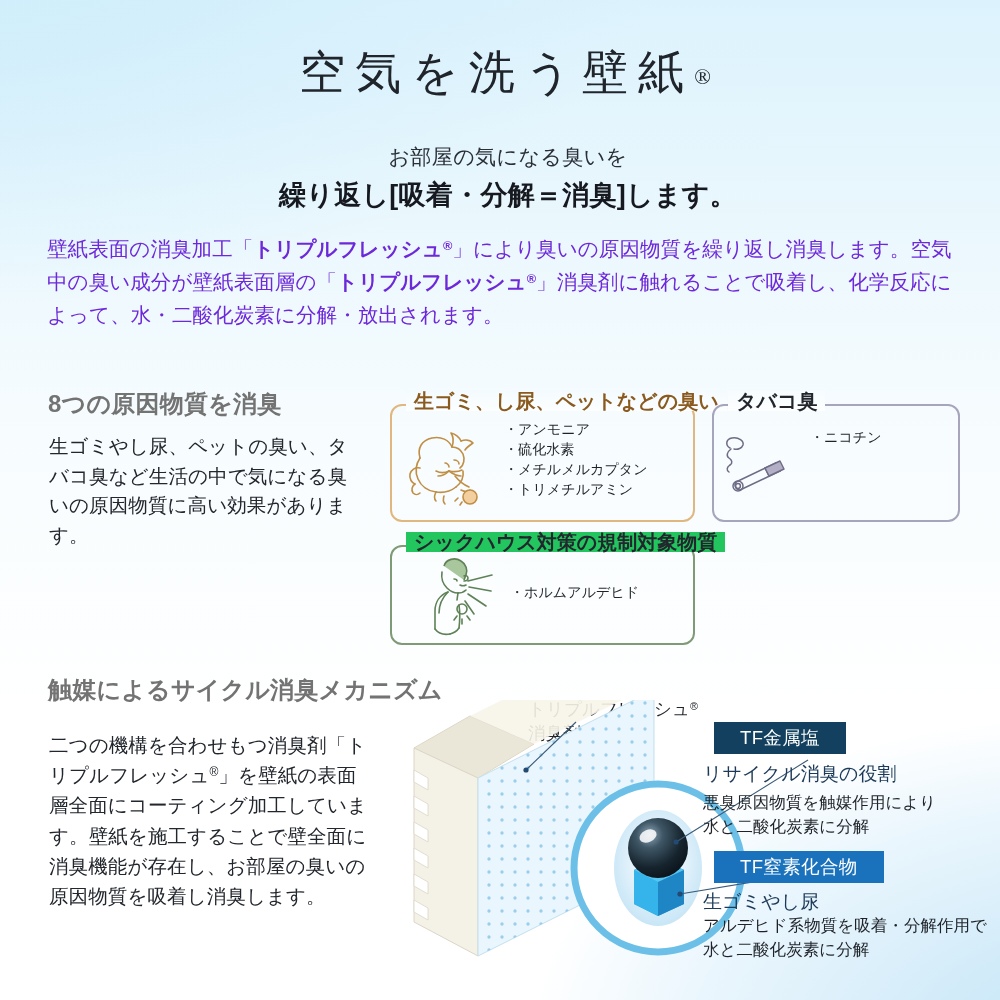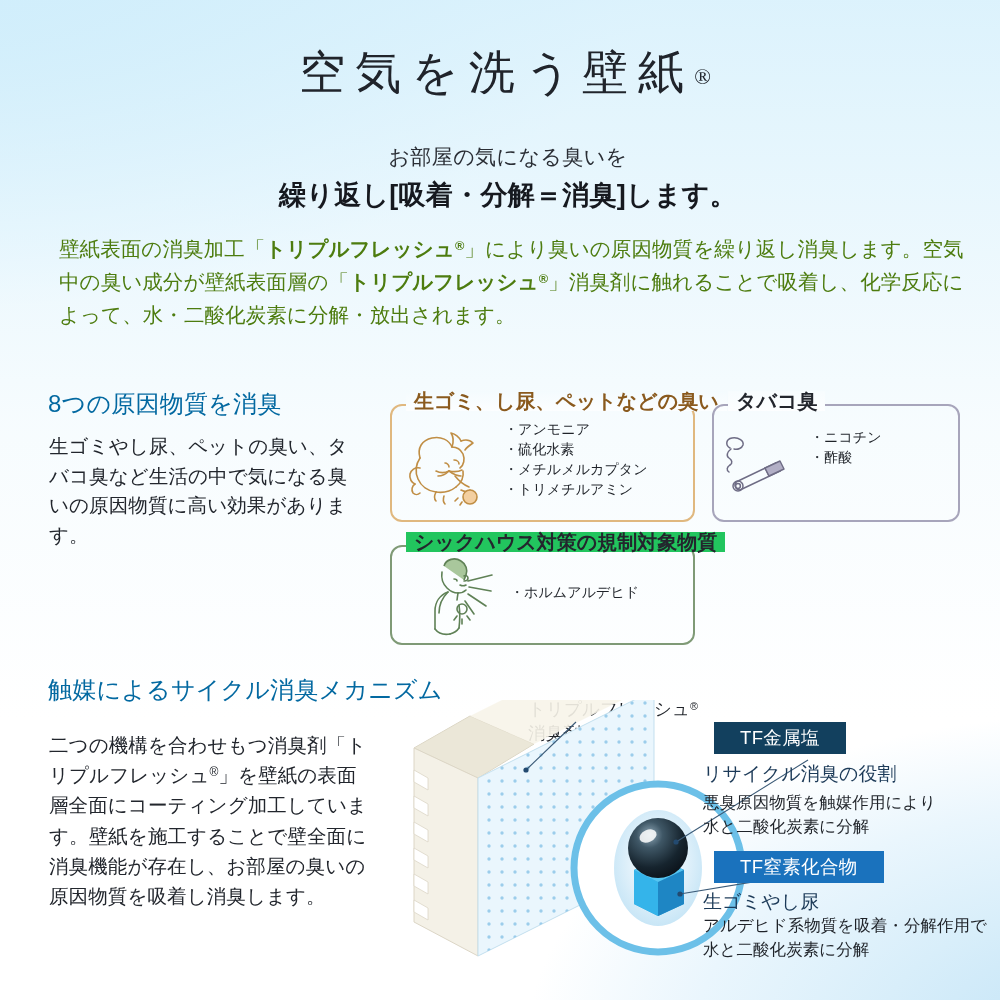--- a/index.html
+++ b/index.html
@@ -87,32 +87,31 @@
   }
 
   
   .lead {
     position: absolute;
     top: 232px;
     left: 47px;
     width: 910px;
     font-size: 20.5px;
     line-height: 1.62;
-    color: #4d7c0f;
+    color: #6d28d9;
     letter-spacing: 0.004em;
-    margin-left: 12px;
   }
   .lead b { font-weight: bold; }
   .lead .sup { font-size: 0.62em; vertical-align: 0.5em; }
 
   
   .sec-head {
     position: absolute;
-    font-weight: normal;
-    color: #0369a1;
+    font-weight: bold;
+    color: #737373;
     letter-spacing: 0.01em;
   }
   #head-odor { top: 388px; left: 48px; font-size: 24px; }
   #head-mech { top: 674px; left: 48px; font-size: 24px; }
 
   .sec-body {
     position: absolute;
     color: #22262d;
     letter-spacing: 0.005em;
   }
@@ -292,21 +291,20 @@
       <circle cx="72" cy="73" r="7" fill="#f3cfa0" stroke="#c08e45"></circle>
       <path d="M60 74l-3 3M64 78l-2 3"></path>
     </g>
   </svg>
 
   <div class="odor-box" id="box-tobacco">
     <span class="legend">タバコ臭</span>
     <div class="odor-items">
       <ul>
         <li>ニコチン</li>
-        <li>酢酸</li>
       </ul>
     </div>
   </div>
 
   <svg class="illus" id="illus-cig" width="80" height="72" viewBox="0 0 80 72">
     <g fill="none" stroke="#6e6c85" stroke-width="1.5" stroke-linecap="round" stroke-linejoin="round">
       <path d="M12 18c-5-3-4-9 2-10 7-1 12 3 11 7-1 3-5 5-9 4"></path>
       <path d="M13 19c-4 3-5 7-2 9 3 2 4 5 1 7"></path>
       <path d="M12 35c-3 2-4 5-1 7"></path>
       <path d="M18 52l40-19"></path>

